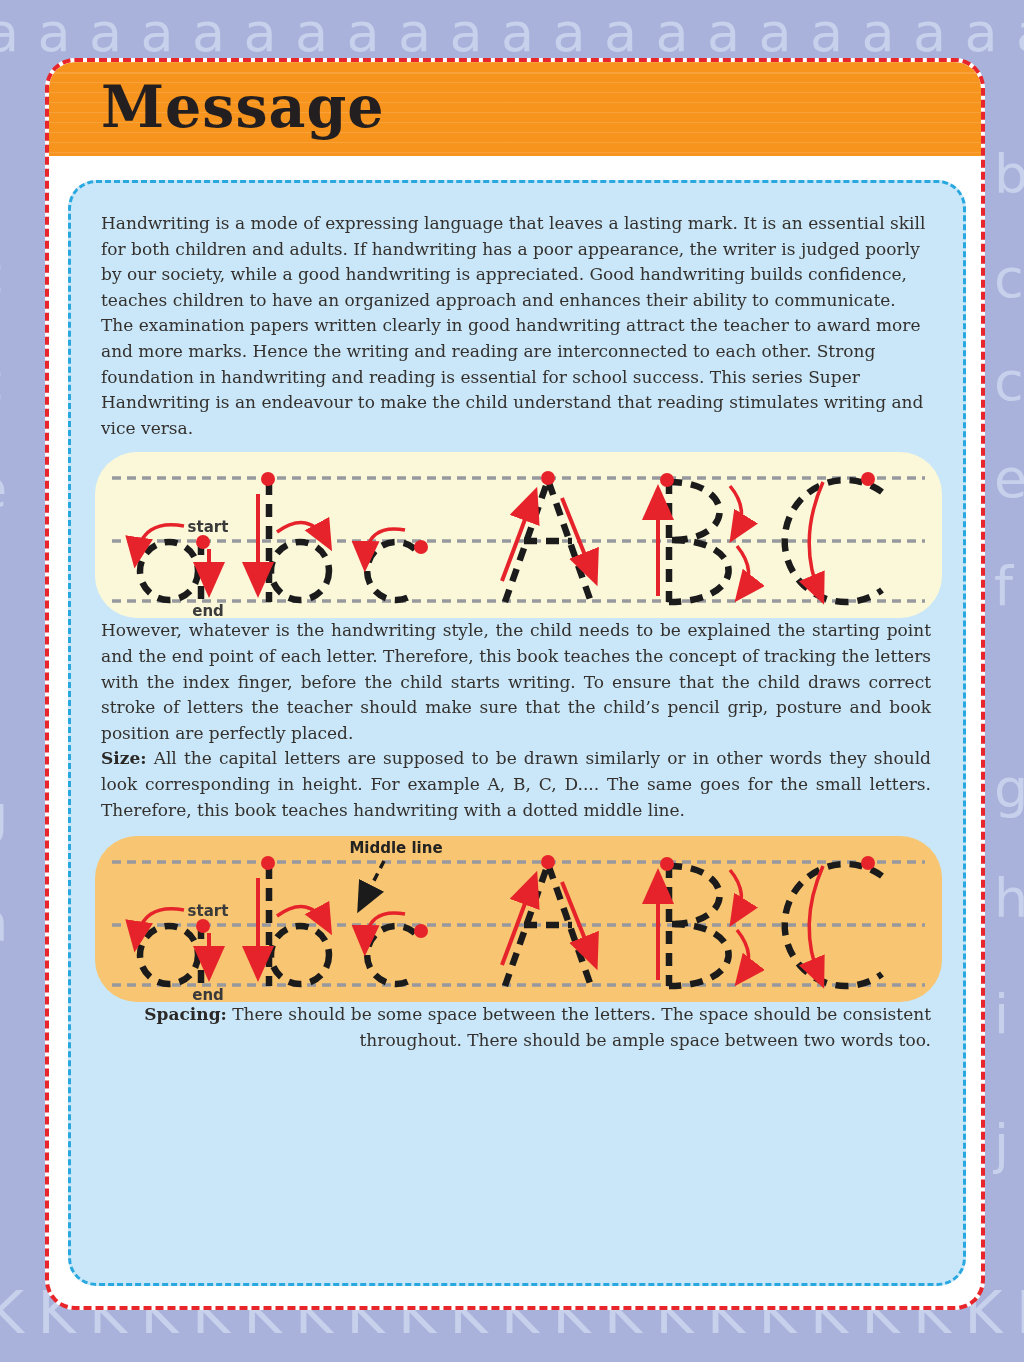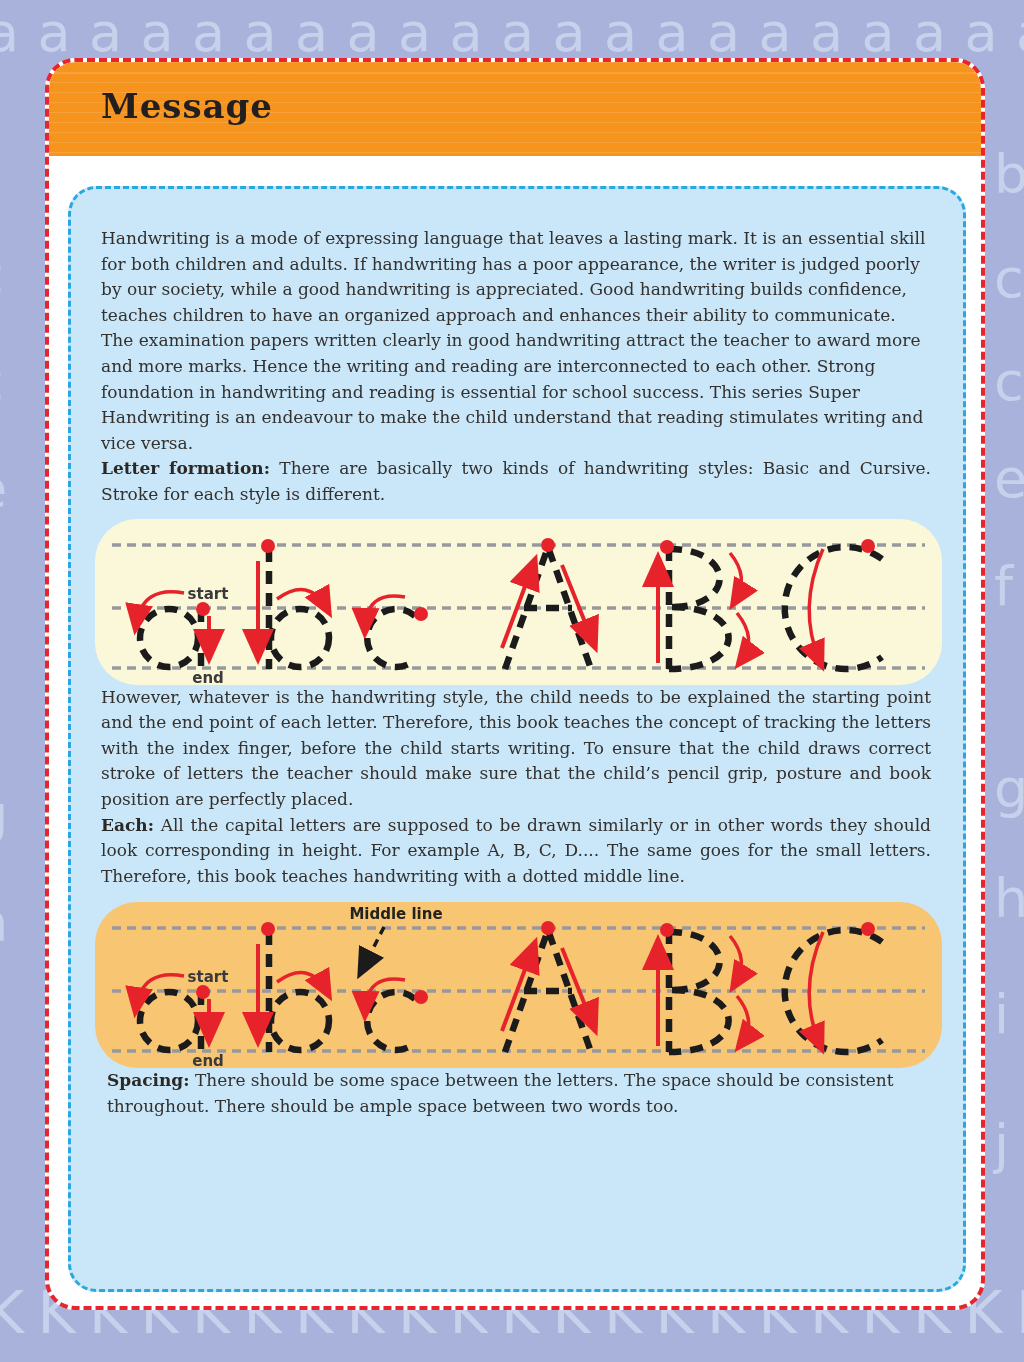--- a/index.html
+++ b/index.html
@@ -27,46 +27,46 @@
   }
   .header{
     position:absolute;left:0;top:0;right:0;height:94px;
     background:#F7941E;
     background-image:repeating-linear-gradient(180deg,rgba(255,255,255,.13) 0 1.5px,rgba(255,255,255,0) 1.5px 10px);
     border-radius:26px 26px 0 0;
     display:flex;align-items:center;
   }
   .header h1{
     margin:0 8px 6px 52px;
-    font-size:34px;font-weight:800;color:#231F20;letter-spacing:1px;
+    font-size:57px;font-weight:800;color:#231F20;letter-spacing:1px;
     font-family:"DejaVu Serif","Liberation Serif",serif;
   }
   
   .panel{
-    position:absolute;left:19px;top:124px;width:898px;height:1106px;
+    position:absolute;left:19px;top:118px;width:898px;height:1106px;
     box-sizing:border-box;background:#C9E7F8;
     border:3.5px dashed #29A8E0;border-radius:28px;
-    padding:37px 32px 0 30px;overflow:hidden;
+    padding:28px 32px 0 30px;overflow:hidden;
   }
   .panel p{
     margin:0;color:#34302D;font-size:17px;line-height:25.6px;
   }
   .just{text-align:justify;}
   .panel h2{
     margin:13px 0 5px 0;color:#2B2826;font-size:17.5px;line-height:22px;
     font-weight:700;letter-spacing:.3px;
   }
   .lead{font-weight:700;color:#2B2826;}
   .band{
     width:847px;height:166px;margin-left:-6px;border-radius:42px;overflow:hidden;
   }
   .band1{margin-top:11px;background:#FBF8DA;}
   .band2{margin-top:13px;background:#F8C572;}
   .mt12{margin-top:11px;} .mt6{margin-top:5px;} .mt18{margin-top:17px;}
-  .indent{padding-left:6px;}
+  .indent{padding-left:6px;text-align:right;}
   .bandlbl{
     font-family:"DejaVu Sans","Liberation Sans",sans-serif;
     font-size:15px;font-weight:600;fill:#3A3A3A;text-anchor:middle;
   }
   .bandlbl-mid{font-weight:700;fill:#222;}
 </style>
 </head>
 <body>
 
 <div id="bg-letters">
@@ -127,21 +127,20 @@
     <span class="bgl bgl-side" style="left: 994px; top: 988px;">i</span>
     <span class="bgl bgl-side" style="left: 994px; top: 1118px;">j</span>
   </div>
 
 <div class="card">
   <div class="header">
     <h1>Message</h1>
   </div>
   <div class="panel">
     <p>Handwriting is a mode of expressing language that leaves a lasting mark. It is an essential skill for both children and adults. If handwriting has a poor appearance, the writer is judged poorly by our society, while a good handwriting is appreciated. Good handwriting builds confidence, teaches children to have an organized approach and enhances their ability to communicate. The examination papers written clearly in good handwriting attract the teacher to award more and more marks. Hence the writing and reading are interconnected to each other. Strong foundation in handwriting and reading is essential for school success. This series Super Handwriting is an endeavour to make the child understand that reading stimulates writing and vice versa.</p>
-    <p class="just mt6"><span class="lead">Letter formation:</span> <span>There are basically two kinds of handwriting styles: Basic and Cursive. Stroke for each style is different.</span></p>
     <div class="band band1" id="band1" style="background: rgb(251, 248, 218);"><svg viewBox="0 0 845 166" width="847" height="166">
           <defs>
             <marker id="ah1" markerWidth="12" markerHeight="10" refX="6" refY="4" orient="auto">
               <path d="M0,0 L9,4 L0,8 Z" fill="#E6232A"></path>
             </marker>
             <marker id="ab1" markerWidth="12" markerHeight="10" refX="6" refY="4" orient="auto">
               <path d="M0,0 L9,4 L0,8 Z" fill="#1B1B1B"></path>
             </marker>
           </defs>
           <line x1="16" y1="26" x2="829" y2="26" stroke="#97999E" stroke-width="3.5" stroke-dasharray="9 6"></line>
@@ -174,21 +173,21 @@
           <path d="M 406 129 L 437 46" stroke="#E6232A" stroke-width="4" fill="none" marker-end="url(#ah1)"></path>
           <path d="M 466 46 L 497 123" stroke="#E6232A" stroke-width="4" fill="none" marker-end="url(#ah1)"></path>
           <path d="M 562 144 L 562 44" stroke="#E6232A" stroke-width="4" fill="none" marker-end="url(#ah1)"></path>
           <path d="M 634 34 Q 654 58 639 82" stroke="#E6232A" stroke-width="3.5" fill="none" marker-end="url(#ah1)"></path>
           <path d="M 641 94 Q 662 120 645 142" stroke="#E6232A" stroke-width="3.5" fill="none" marker-end="url(#ah1)"></path>
           <path d="M 727 30 Q 701 89 724 143" stroke="#E6232A" stroke-width="3.5" fill="none" marker-end="url(#ah1)"></path>
           <text x="112" y="80" class="bandlbl">start</text>
           <text x="112" y="164" class="bandlbl">end</text>
         </svg></div>
     <p class="just mt12">However, whatever is the handwriting style, the child needs to be explained the starting point and the end point of each letter. Therefore, this book teaches the concept of tracking the letters with the index finger, before the child starts writing. To ensure that the child draws correct stroke of letters the teacher should make sure that the child’s pencil grip, posture and book position are perfectly placed.</p>
-    <p class="just mt6"><span class="lead">Each:</span> <span>All the capital letters are supposed to be drawn similarly or in other words they should look corresponding in height. For example A, B, C, D.... The same goes for the small letters. Therefore, this book teaches handwriting with a dotted middle line.</span></p>
+    <p class="just mt6"><span class="lead">Size:</span> <span>All the capital letters are supposed to be drawn similarly or in other words they should look corresponding in height. For example A, B, C, D.... The same goes for the small letters. Therefore, this book teaches handwriting with a dotted middle line.</span></p>
     <div class="band band2" id="band2" style="background: rgb(248, 197, 114);"><svg viewBox="0 0 845 166" width="847" height="166">
           <defs>
             <marker id="ah2" markerWidth="12" markerHeight="10" refX="6" refY="4" orient="auto">
               <path d="M0,0 L9,4 L0,8 Z" fill="#E6232A"></path>
             </marker>
             <marker id="ab2" markerWidth="12" markerHeight="10" refX="6" refY="4" orient="auto">
               <path d="M0,0 L9,4 L0,8 Z" fill="#1B1B1B"></path>
             </marker>
           </defs>
           <line x1="16" y1="26" x2="829" y2="26" stroke="#97999E" stroke-width="3.5" stroke-dasharray="9 6"></line>

